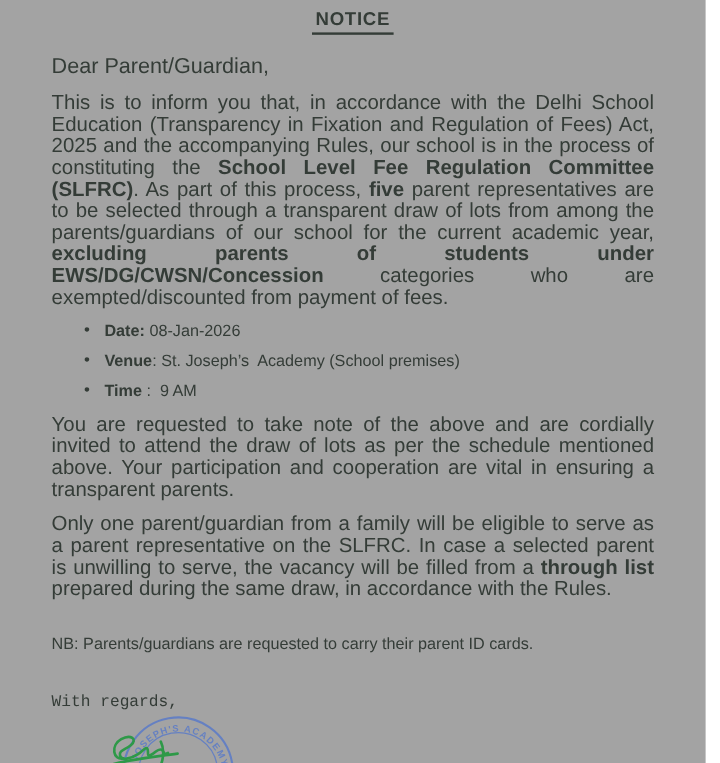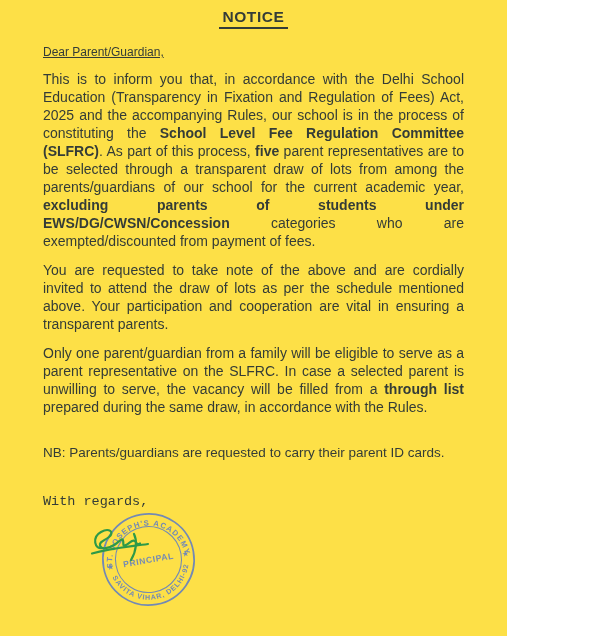--- a/index.html
+++ b/index.html
@@ -1,30 +1,30 @@
 <!DOCTYPE html>
 <html><head>
 <meta charset="utf-8">
 <style>
   html,body{margin:0;padding:0;background:#fff;}
   .page{
-    width:507px;height:636px;box-sizing:border-box;
-    background:#fde047;
+    width:588px;height:636px;box-sizing:border-box;
+    background:#a3a3a3;
     padding:8px 43px 0 43px;
     position:relative;overflow:hidden;
     font-family:"Liberation Sans",sans-serif;
     color:#343c37;
   }
   .title-row{text-align:center;margin:0 0 2px 0;}
   .title{
     display:inline-block;font-weight:bold;font-size:15.5px;letter-spacing:.6px;
     border-bottom:2px solid #343c37;padding:0 3px 1px 3px;
   }
-  .salutation{margin:16px 0 0 0;font-size:12px;text-decoration:underline;}
-  p.body{margin:11px 0 0 0;font-size:14px;line-height:18px;text-align:justify;}
+  .salutation{margin:16px 0 0 0;font-size:18px;}
+  p.body{margin:11px 0 0 0;font-size:17px;line-height:18px;text-align:justify;}
   p.body b{font-weight:bold;}
   .details{list-style:none;margin:10px 0 0 0;padding:0 0 0 27px;font-size:13.5px;}
   .details li{position:relative;padding-left:17px;margin:0 0 8px 0;line-height:17px;}
   .details li::before{content:"\2022";position:absolute;left:0;top:-1px;font-size:14px;}
   .lbl{font-weight:bold;}
   .pre{white-space:pre-wrap;}
   .nb{margin:28px 0 0 0;font-size:13.5px;font-weight:normal;line-height:18px;}
   .closing{margin:32px 0 0 0;font-size:13.5px;font-family:Liberation Mono, monospace;}
   .sigblock{position:relative;margin-top:8px;height:86px;}
   .stamp{
@@ -47,20 +47,25 @@
 
   <div class="title-row">
     <span class="title">NOTICE</span>
   </div>
 
   <p class="salutation">Dear Parent/Guardian,</p>
 
   <p class="body"><span>This is to inform you that, in accordance with the Delhi School Education (Transparency in Fixation and Regulation of Fees) Act, 2025 and the accompanying Rules, our school is in the process of constituting the </span><b>School Level Fee Regulation Committee (SLFRC)</b><span>. As part of this process, </span><b>five</b><span> parent representatives are to be selected through a transparent draw of lots from among the parents/guardians of our school for the current academic year, </span><b>excluding parents of students under EWS/DG/CWSN/Concession</b><span> categories who are exempted/discounted from payment of fees.</span></p>
 
 
+  <ul class="details">
+    <li><span class="lbl">Date:</span><span class="pre"> 08-Jan-2026</span></li>
+    <li><span class="lbl">Venue</span><span class="pre">: St. Joseph’s  Academy (School premises)</span></li>
+    <li><span class="lbl">Time</span><span class="pre"> :  9 AM</span></li>
+  </ul>
 
   <p class="body">You are requested to take note of the above and are cordially invited to attend the draw of lots as per the schedule mentioned above. Your participation and cooperation are vital in ensuring a transparent parents.</p>
 
   <p class="body"><span>Only one parent/guardian from a family will be eligible to serve as a parent representative on the SLFRC. In case a selected parent is unwilling to serve, the vacancy will be filled from a </span><b>through list</b><span> prepared during the same draw, in accordance with the Rules.</span></p>
 
   <p class="nb">NB: Parents/guardians are requested to carry their parent ID cards.</p>
 
   <p class="closing">With regards,</p>
 
   <div class="sigblock">

